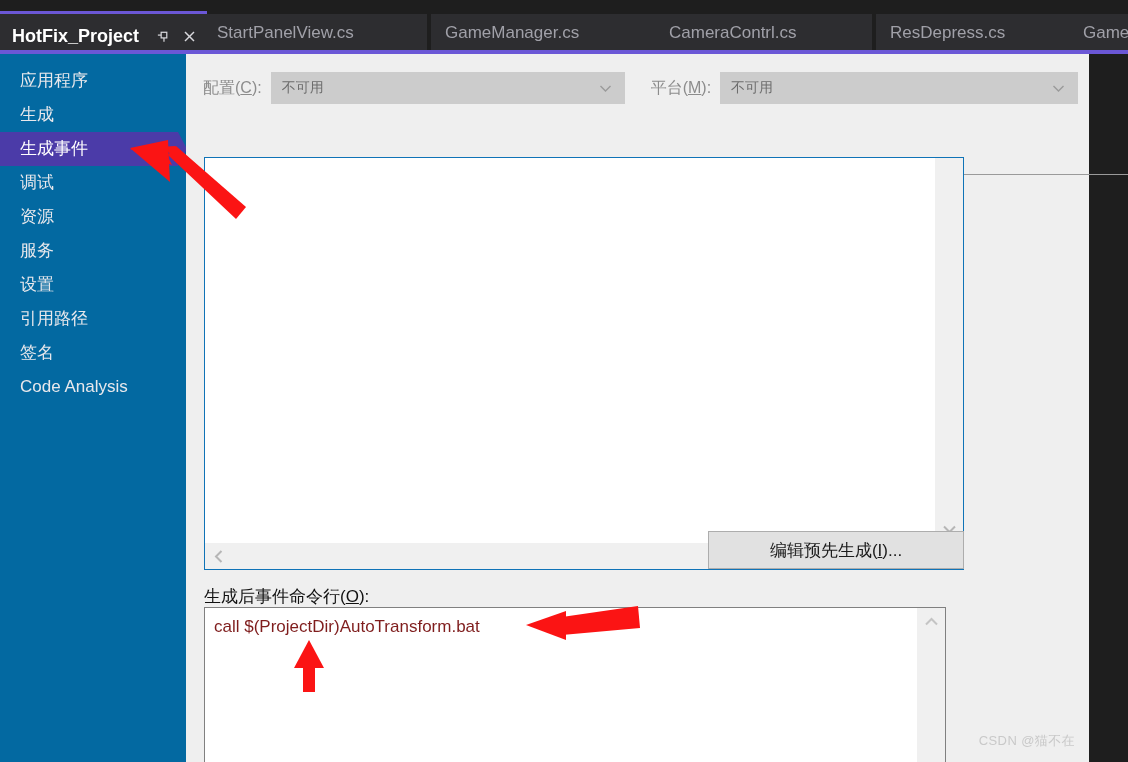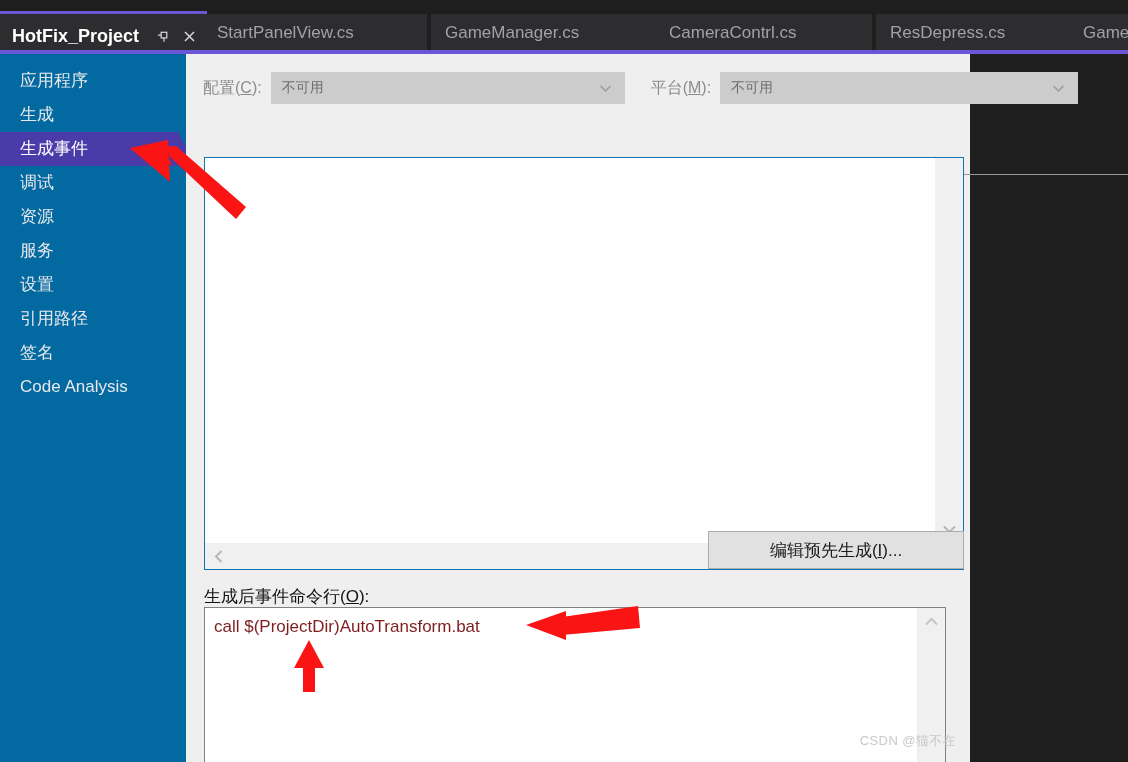--- a/index.html
+++ b/index.html
@@ -115,21 +115,21 @@
     width: 0; height: 0;
     border-top: 17px solid transparent;
     border-bottom: 17px solid transparent;
     border-left: 9px solid #4b3ba8;
   }
 
   
   .main {
     position: absolute;
     left: 186px; top: 54px;
-    width: 784px; height: 708px;
+    width: 903px; height: 708px;
     background: #efefef;
   }
 
   .cfg-row {
     position: absolute;
     left: 0; top: 12px;
     width: 942px; height: 44px;
     display: flex;
     align-items: center;
   }

